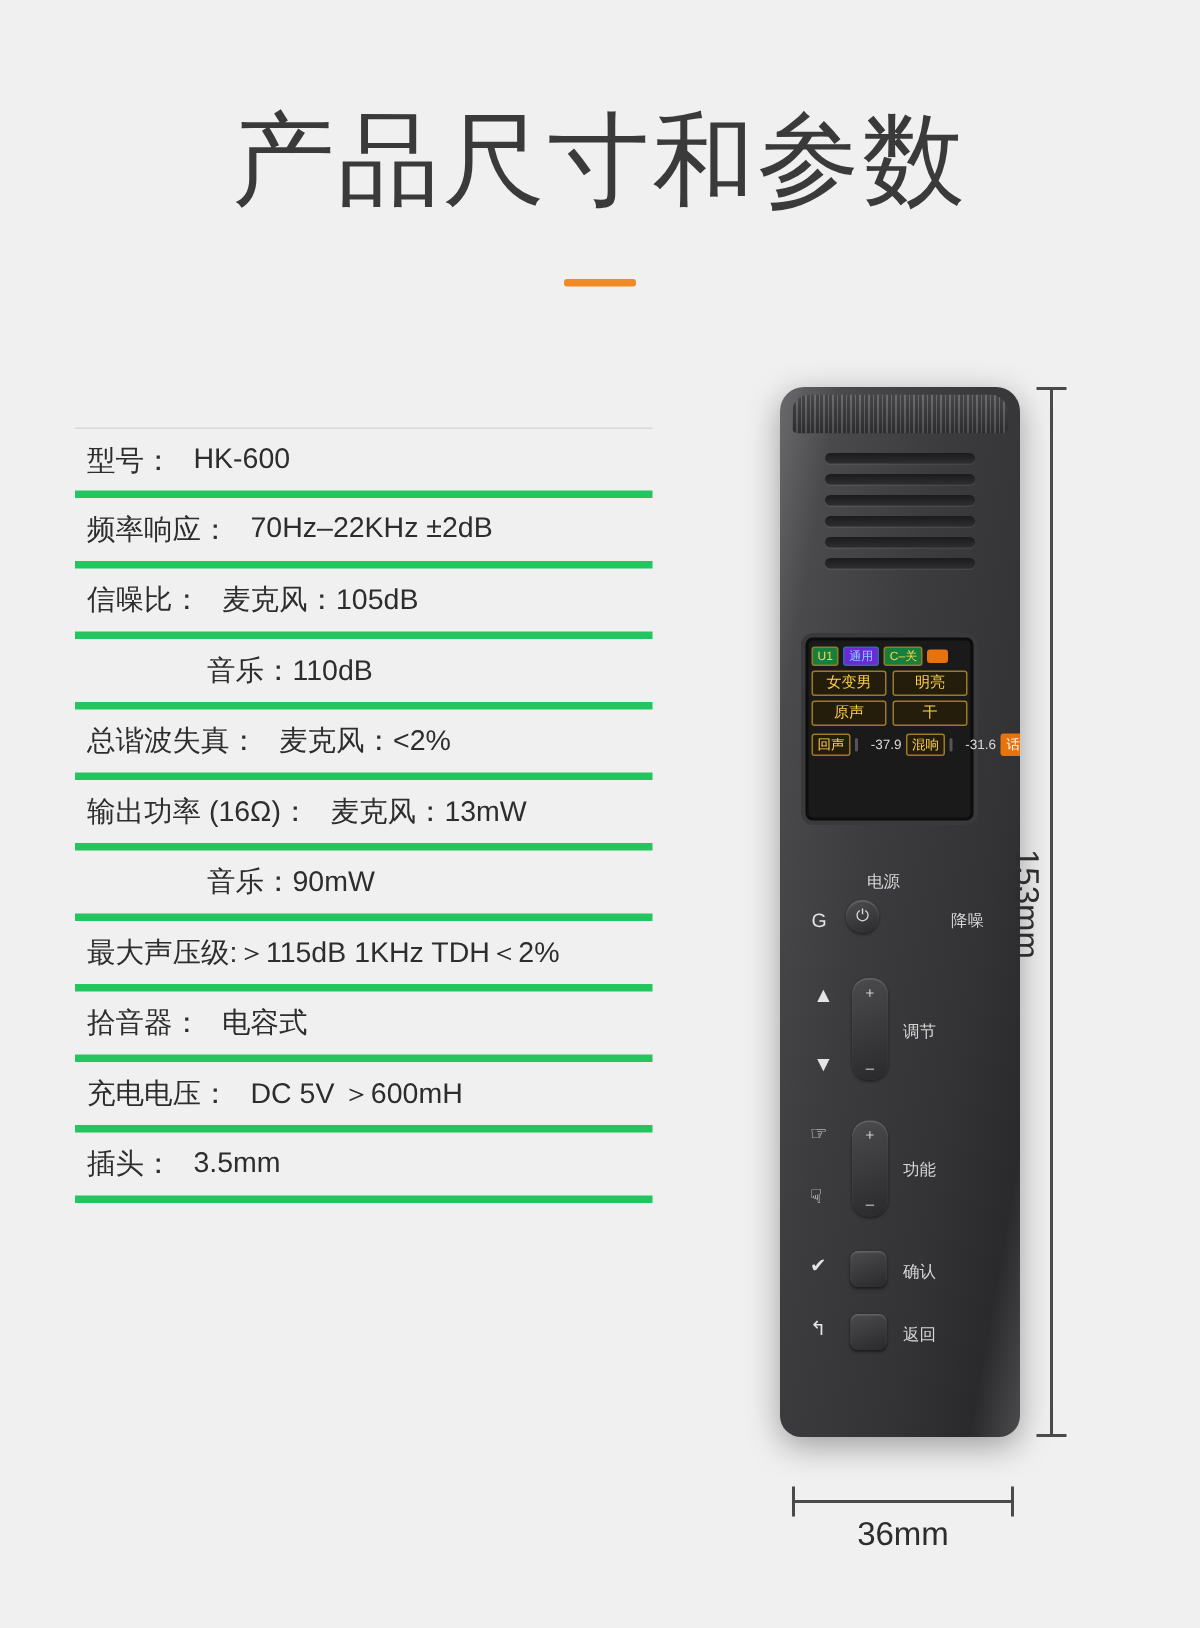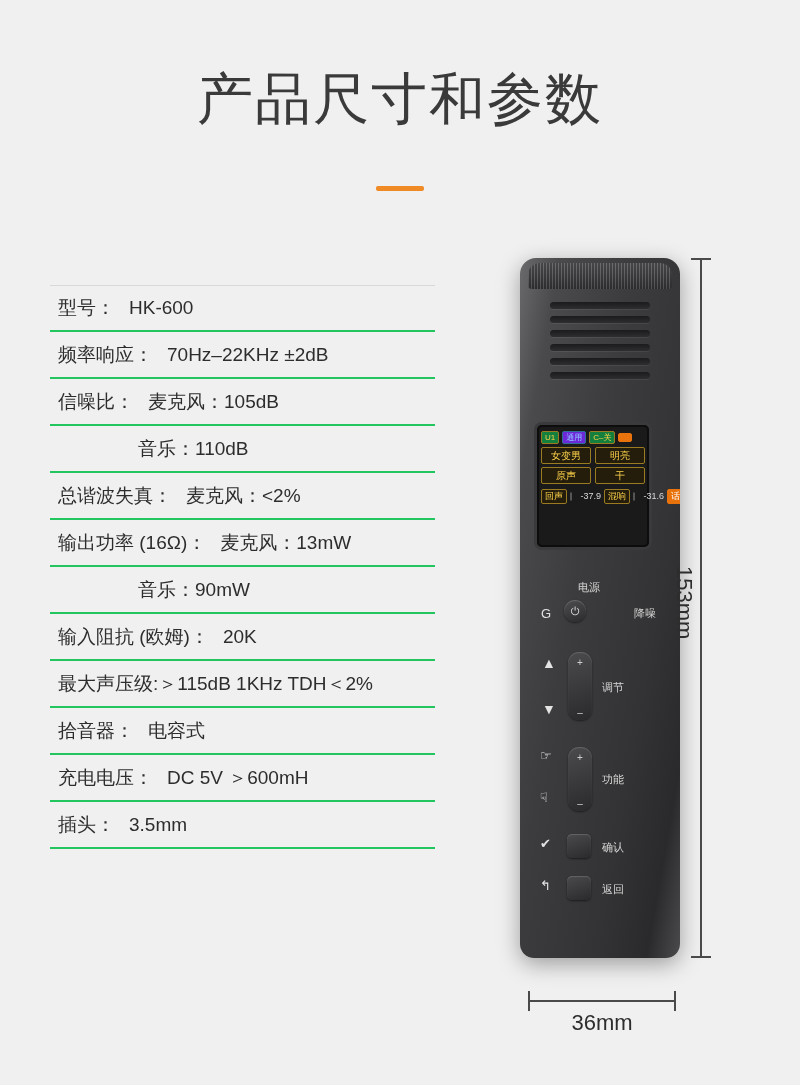--- a/index.html
+++ b/index.html
@@ -10,36 +10,36 @@
     font-family: "Liberation Sans", sans-serif;
     position: relative;
     overflow: hidden;
   }
   .page { position:relative; width:800px; height:1085px; }
 
   
   .title {
     position:absolute; top:62px; left:0; width:800px;
     text-align:center;
-    font-size:56px; font-weight:400; color:#3a3a3a;
+    font-size:68px; font-weight:400; color:#3a3a3a;
     letter-spacing:2px;
   }
   .title-rule {
     position:absolute; top:186px; left:376px;
     width:48px; height:5px; background:#f08a24; border-radius:2px;
   }
 
   
   .spec-table {
     position:absolute; left:50px; top:285px; width:385px;
   }
   .spec-row {
     display:flex; align-items:center;
     height:47px;
-    border-bottom:2px solid #22c55e;
+    border-bottom:5px solid #22c55e;
     font-size:19px; color:#2d2d2d;
   }
   .spec-row:first-child { border-top:1px solid #d8d8d8; }
   .spec-label { padding-left:8px; white-space:nowrap; }
   .spec-value { padding-left:14px; white-space:nowrap; }
   .spec-row.indent .spec-label { visibility:hidden; width:0; padding:0; }
   .spec-row.indent .spec-value { padding-left:88px; }
   .spec-row.single .spec-label { padding-left:8px; }
 
   
@@ -207,24 +207,20 @@
       <div class="spec-label">总谐波失真：</div>
       <div class="spec-value">麦克风：&lt;2%</div>
     </div>
     <div class="spec-row">
       <div class="spec-label">输出功率 (16Ω)：</div>
       <div class="spec-value">麦克风：13mW</div>
     </div>
     <div class="spec-row indent">
       <div class="spec-label"></div>
       <div class="spec-value">音乐：90mW</div>
-    </div>
-    <div class="spec-row">
-      <div class="spec-label">输入阻抗 (欧姆)：</div>
-      <div class="spec-value">20K</div>
     </div>
     <div class="spec-row single">
       <div class="spec-label">最大声压级:＞115dB 1KHz TDH＜2%</div>
       <div class="spec-value"></div>
     </div>
     <div class="spec-row">
       <div class="spec-label">拾音器：</div>
       <div class="spec-value">电容式</div>
     </div>
     <div class="spec-row">

